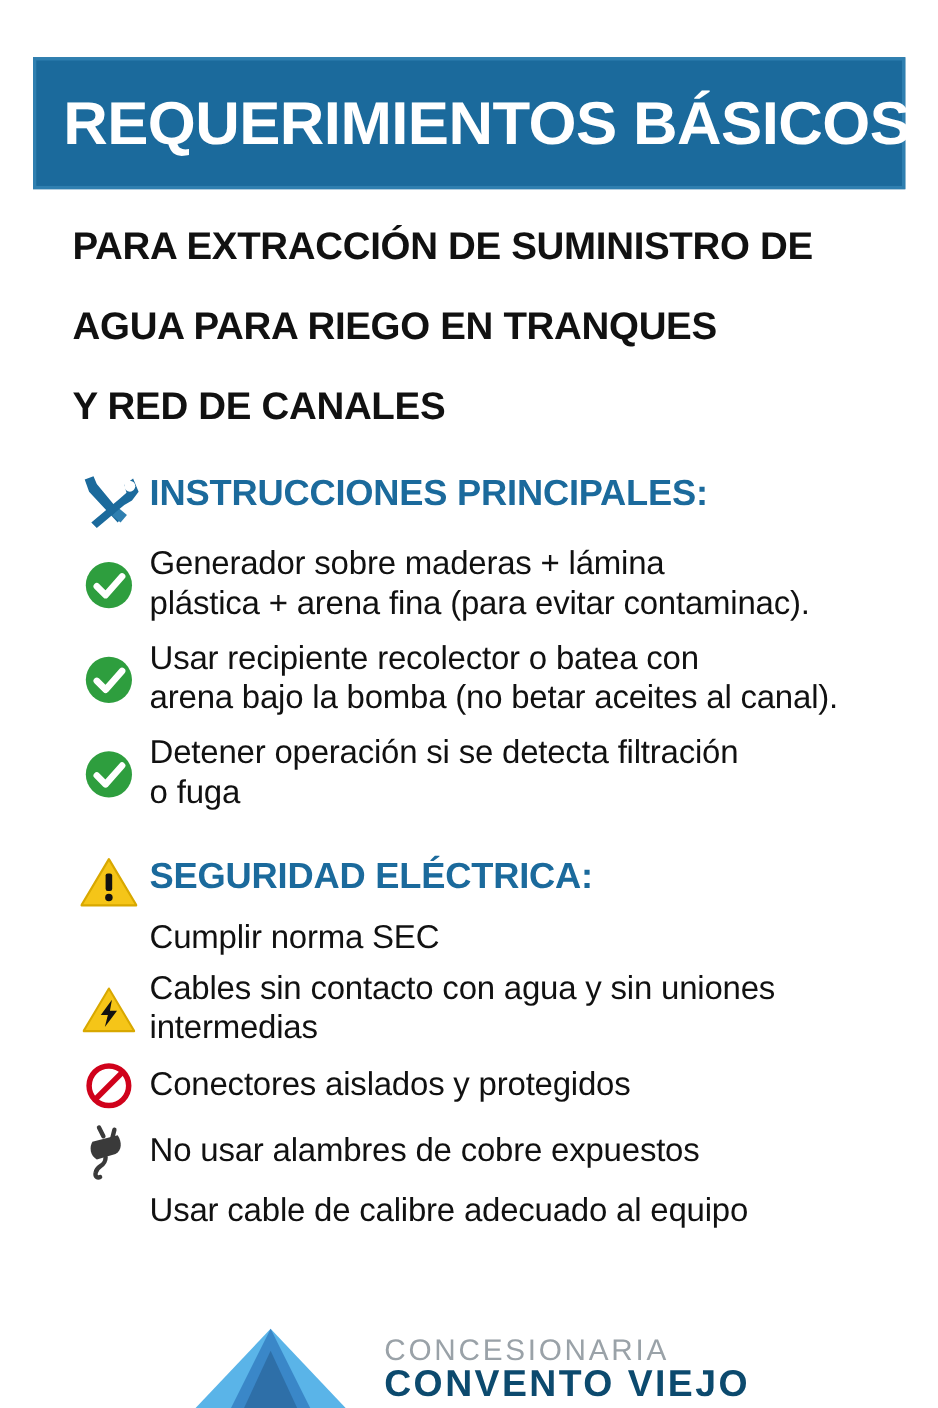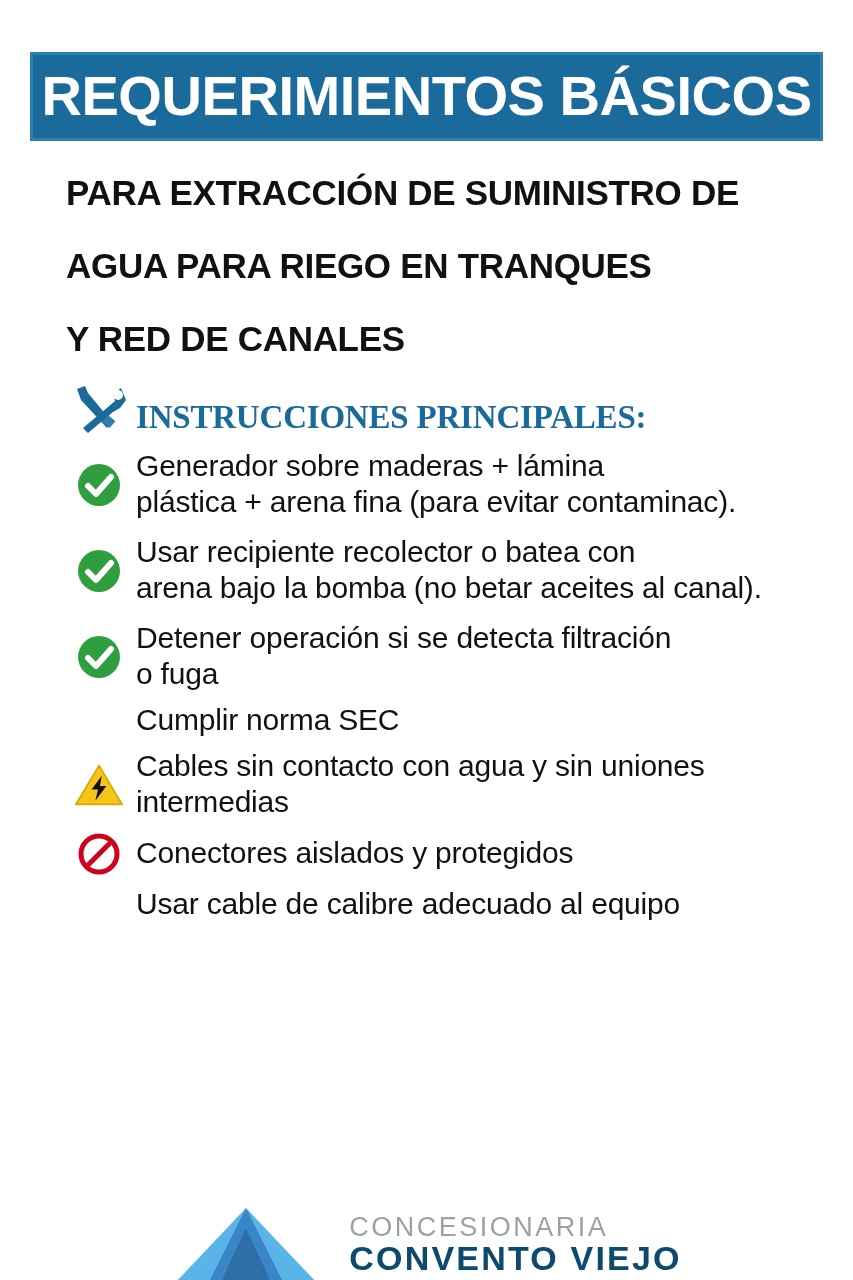--- a/index.html
+++ b/index.html
@@ -20,24 +20,24 @@
     height: 1280px;
     box-sizing: border-box;
     padding: 0 30px;
   }
 
   
   .banner {
     margin-top: 52px;
     background: #1b6a9c;
     border: 3px solid #2f7fb0;
-    height: 89px;
-    display: flex;
-    align-items: center;
-    justify-content: center;
+    height: 120px;
+    display: flex;
+    align-items: center;
+    justify-content: flex-end;
     box-sizing: border-box;
   }
   .banner-title {
     color: #ffffff;
     font-size: 55px;
     font-weight: bold;
     letter-spacing: -0.5px;
     line-height: 1;
     text-align: center;
     white-space: nowrap;
@@ -52,24 +52,23 @@
     font-weight: bold;
     line-height: 1.17;
     color: #111111;
     letter-spacing: -0.3px;
   }
   .subtitle div { white-space: nowrap; margin-top: 32px; }
 
   
   .section-head {
     display: flex;
-    align-items: flex-end;
-    margin-top: 24px;
+    align-items: flex-start;
+    margin-top: 40px;
     padding-left: 38px;
-    font-family: Liberation Serif, serif;
   }
   .section-head .sec-icon {
     width: 62px;
     flex: 0 0 62px;
     display: flex;
     align-items: center;
     justify-content: center;
   }
   .section-head .sec-title {
     font-size: 33px;
@@ -201,20 +200,30 @@
         <circle cx="23" cy="23" r="21" fill="#2e9e3e"></circle>
         <path d="M12 24 L20 32 L35 15" stroke="#ffffff" stroke-width="6" fill="none" stroke-linecap="round" stroke-linejoin="round"></path>
       </svg>
     </span>
     <span class="row-text">
       <span>Detener operación si se detecta filtración</span>
       <span class="l2">o fuga</span>
     </span>
   </div>
 
+  <div class="section-head">
+    <span class="sec-icon">
+      <svg width="52" height="46" viewBox="0 0 52 46" aria-hidden="true">
+        <path d="M26 2 L51 44 L1 44 Z" fill="#f5c518" stroke="#d8a800" stroke-width="2" stroke-linejoin="round"></path>
+        <rect x="23" y="15" width="6" height="16" rx="2" fill="#111111"></rect>
+        <circle cx="26" cy="37" r="3.4" fill="#111111"></circle>
+      </svg>
+    </span>
+    <span class="sec-title">SEGURIDAD ELÉCTRICA:</span>
+  </div>
 
   <div class="row tight">
     <span class="bullet-icon"></span>
     <span class="row-text">
       <span>Cumplir norma SEC</span>
     </span>
   </div>
 
   <div class="row tight">
     <span class="bullet-icon">
@@ -234,20 +243,35 @@
       <svg width="44" height="44" viewBox="0 0 44 44" aria-hidden="true">
         <circle cx="22" cy="22" r="18" fill="none" stroke="#d0021b" stroke-width="5"></circle>
         <line x1="9.5" y1="34.5" x2="34.5" y2="9.5" stroke="#d0021b" stroke-width="5"></line>
       </svg>
     </span>
     <span class="row-text">
       <span>Conectores aislados y protegidos</span>
     </span>
   </div>
 
+  <div class="row tight">
+    <span class="bullet-icon">
+      <svg width="50" height="52" viewBox="0 0 50 52" aria-hidden="true">
+        <g fill="#3a3a3a">
+          <path d="M16 4 L20 12" stroke="#3a3a3a" stroke-width="4" stroke-linecap="round"></path>
+          <path d="M30 6 L28 14" stroke="#3a3a3a" stroke-width="4" stroke-linecap="round"></path>
+          <path d="M10 17 L33 11 C37 17 37 25 31 28 L14 33 C8 30 7 22 10 17 Z"></path>
+          <path d="M22 31 C22 40 14 38 13 45 C12 49 15 50 17 49" fill="none" stroke="#3a3a3a" stroke-width="4" stroke-linecap="round"></path>
+        </g>
+      </svg>
+    </span>
+    <span class="row-text">
+      <span>No usar alambres de cobre expuestos</span>
+    </span>
+  </div>
 
   <div class="row tight">
     <span class="bullet-icon"></span>
     <span class="row-text">
       <span>Usar cable de calibre adecuado al equipo</span>
     </span>
   </div>
 
   <div class="footer">
     <span class="logo-mark">

